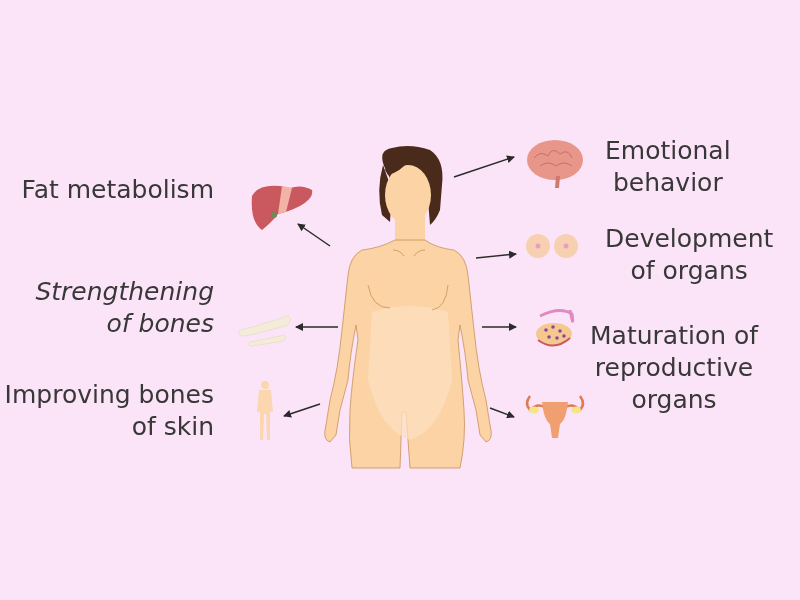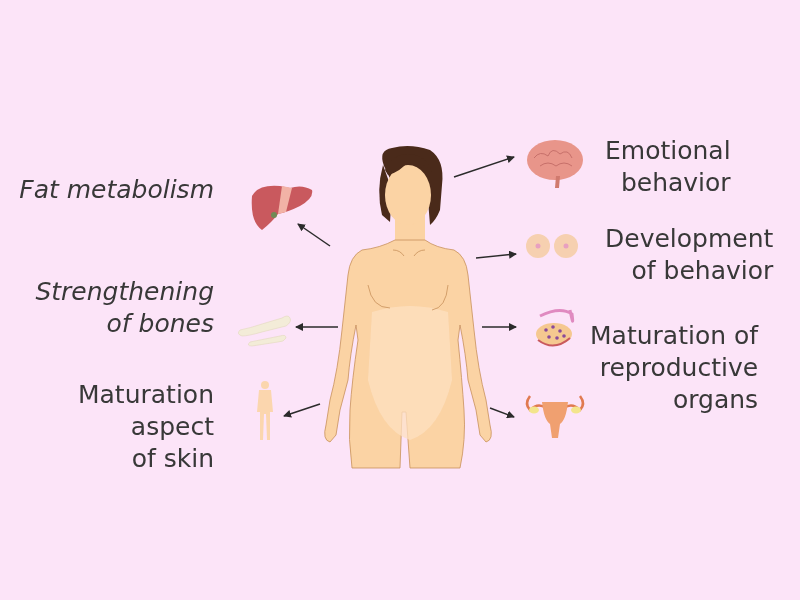--- a/index.html
+++ b/index.html
@@ -11,36 +11,36 @@
     color: #3a3a3a;
   }
   .label {
     position: absolute;
     font-size: 25px;
     line-height: 32px;
     color: #383838;
     white-space: pre-line;
   }
   .label.left { text-align: right; }
-  .label.right { text-align: right; }
+  .label.right { text-align: center; }
   svg.layer { position: absolute; left: 0; top: 0; }
 </style>
 </head>
 <body>
 
-<div class="label left" style="right:586px; top:174px;font-style:italic;">Fat metabolism</div>
+<div class="label left" style="right:586px; top:174px;">Fat metabolism</div>
 <div class="label left" style="right:586px; top:276px;font-style:italic;">Strengthening
 of bones</div>
-<div class="label left" style="right:586px; top:379px;">Maturation aspect
+<div class="label left" style="right:586px; top:379px;">Improving bones
 of skin</div>
 
 <div class="label right" style="left:605px; top:135px;">Emotional
 behavior</div>
 <div class="label right" style="left:605px; top:223px;">Development
-of behavior</div>
+of organs</div>
 <div class="label right" style="left:590px; top:320px;">Maturation of
 reproductive
 organs</div>
 
 <svg class="layer" width="800" height="600" viewBox="0 0 800 600">
   <defs>
     <marker id="ah" markerWidth="8" markerHeight="8" refX="7" refY="4" orient="auto" markerUnits="userSpaceOnUse">
       <path d="M0,0 L8,4 L0,8 Z" fill="#2b2b2b"></path>
     </marker>
   </defs>

